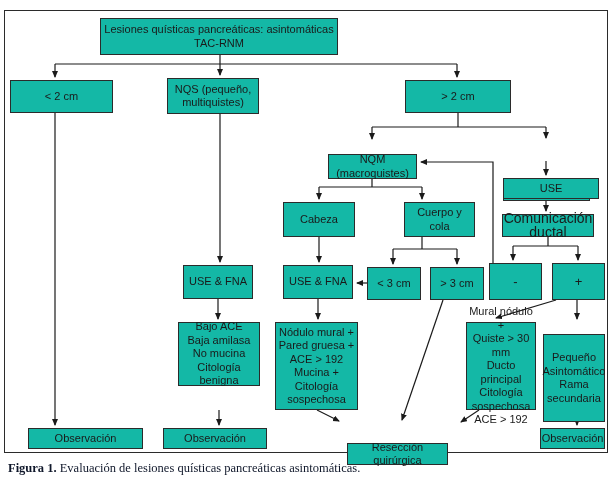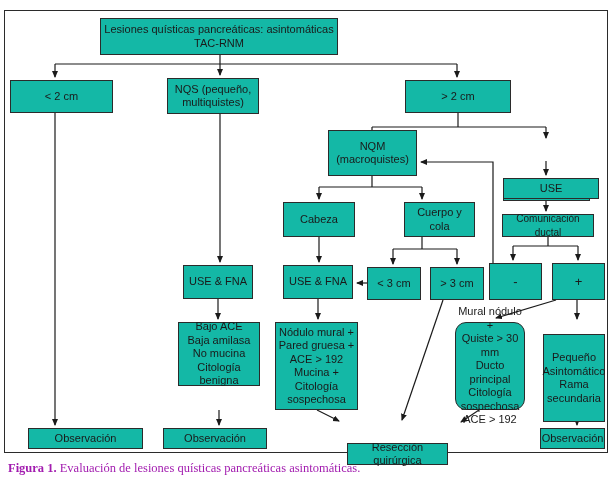--- a/index.html
+++ b/index.html
@@ -15,43 +15,43 @@
   .box{
     position:absolute;box-sizing:border-box;border:1.3px solid #2b2b2b;background:#14b8a6;
     display:flex;align-items:center;justify-content:center;text-align:center;
     font-size:11px;line-height:13.5px;white-space:pre-line;padding:7px 2px;
   }
   
   #b-title{left:100px;top:18px;width:238px;height:37px;}
   #b-lt2cm{left:10px;top:80px;width:103px;height:33px;}
   #b-nqs{left:167px;top:78px;width:92px;height:36px;}
   #b-gt2cm{left:405px;top:80px;width:106px;height:33px;}
-  #b-nqm{left:328px;top:130px;width:89px;height:46px;}
+  #b-nqm{left:328px;top:154px;width:89px;height:25px;}
   #b-ipmn{left:503px;top:141px;width:87px;height:20px;margin-top:40px;}
   #b-use{left:503px;top:178px;width:96px;height:21px;}
-  #b-comduc{left:502px;top:214px;width:92px;height:23px;font-size:10px;}
+  #b-comduc{left:502px;top:214px;width:92px;height:23px;font-size:14px;}
   #b-cabeza{left:283px;top:202px;width:72px;height:35px;}
   #b-cuerpo{left:404px;top:202px;width:71px;height:35px;}
   #b-usefna1{left:183px;top:265px;width:70px;height:34px;}
   #b-usefna2{left:283px;top:265px;width:70px;height:34px;}
   #b-lt3cm{left:367px;top:267px;width:54px;height:33px;}
   #b-gt3cm{left:430px;top:267px;width:54px;height:33px;}
   #b-minus{left:489px;top:263px;width:53px;height:37px;font-size:13px;}
   #b-plus{left:552px;top:263px;width:53px;height:37px;font-size:13px;}
   #b-benign{left:178px;top:322px;width:82px;height:64px;}
   #b-suspicious{left:275px;top:322px;width:83px;height:88px;}
-  #b-ipmnsurg{left:455px;top:322px;width:70px;height:88px;border-radius:11px;}
+  #b-ipmnsurg{left:466px;top:322px;width:70px;height:88px;}
   #b-ipmnobs{left:543px;top:322px;width:62px;height:88px;margin-top:12px;}
   #b-obs1{left:28px;top:428px;width:115px;height:21px;}
   #b-obs2{left:163px;top:428px;width:104px;height:21px;}
   #b-resec{left:347px;top:427px;width:101px;height:22px;margin-top:16px;}
   #b-obs3{left:540px;top:428px;width:65px;height:21px;}
   .caption{
     position:absolute;left:8px;top:461px;width:595px;
-    font-family:"Liberation Serif",serif;font-size:12.5px;color:#a21caf;
+    font-family:"Liberation Serif",serif;font-size:12.5px;color:#0f172a;
   }
   .caption .lbl{font-weight:bold;}
 </style>
 </head>
 <body>
 
 <div class="outer-border"></div>
 
 <svg class="connectors" width="611" height="485" viewBox="0 0 611 485">
   <defs>

